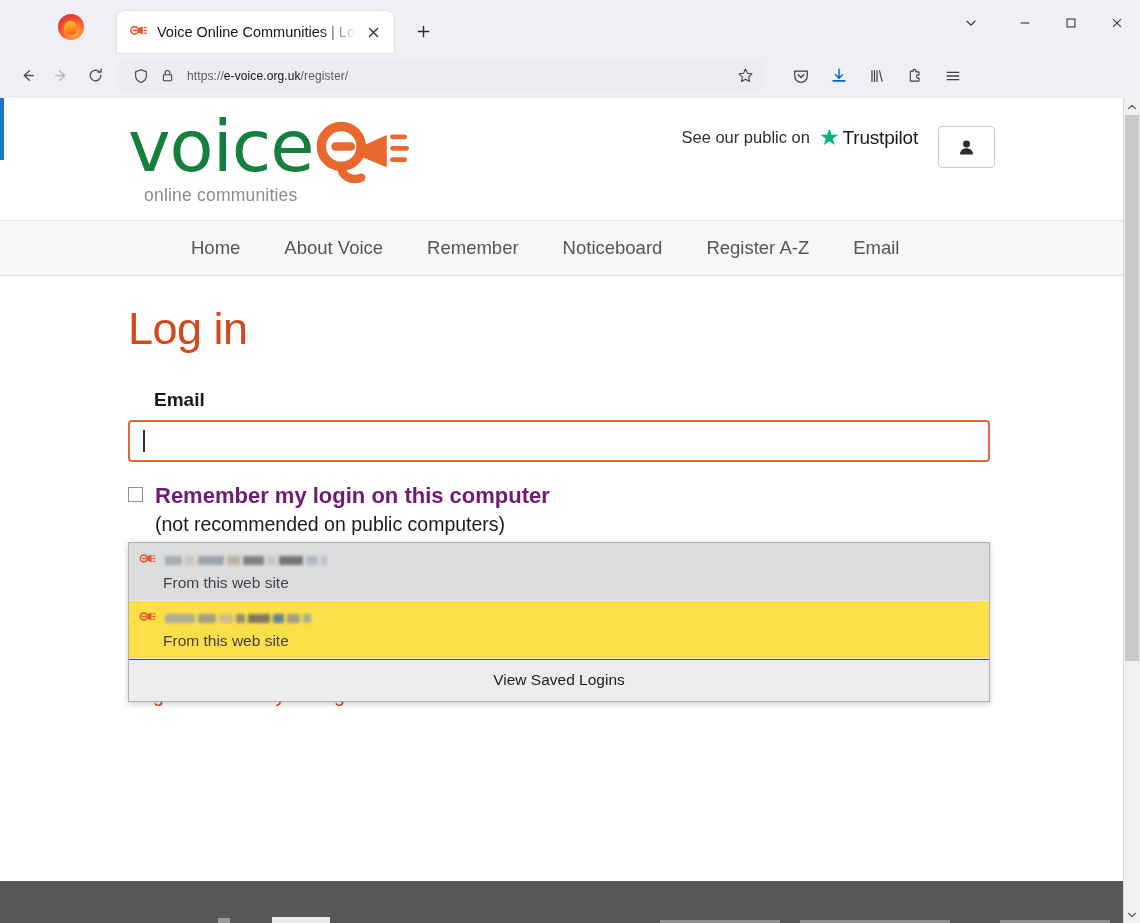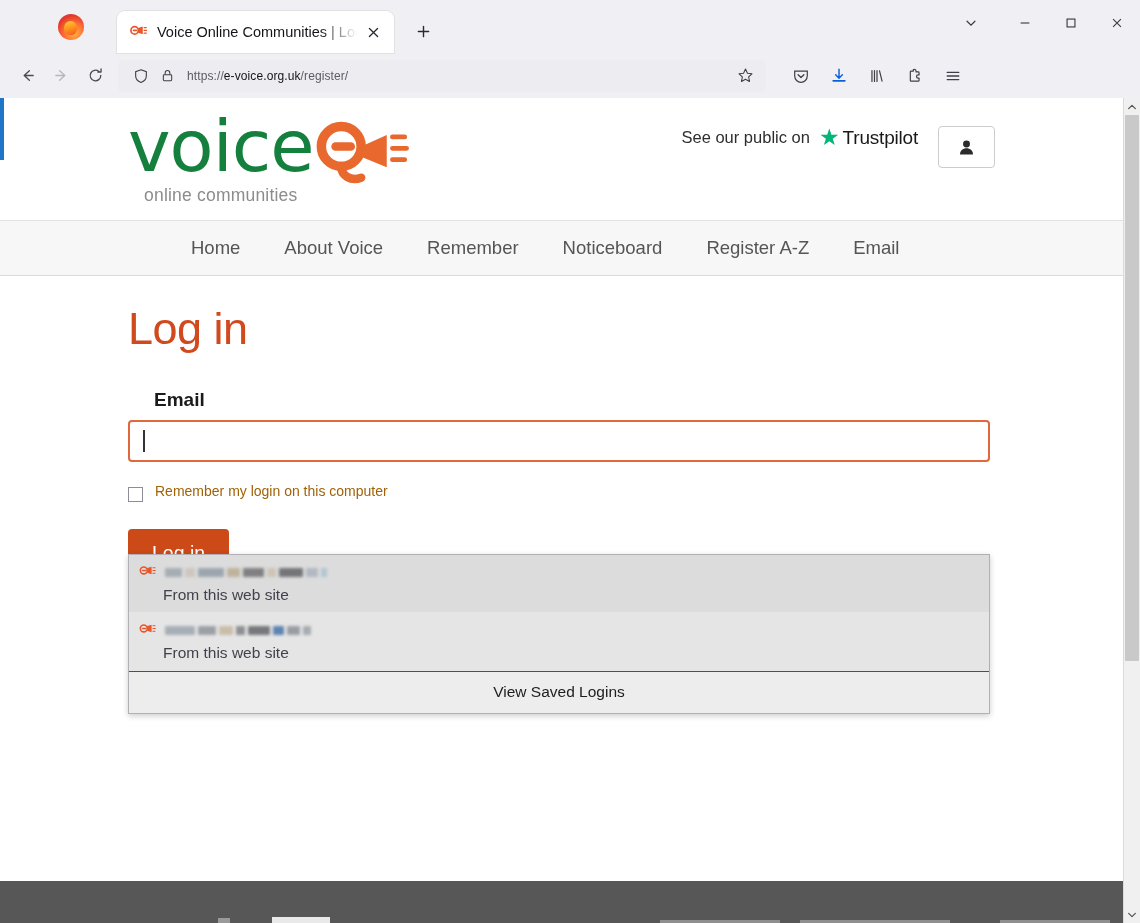--- a/index.html
+++ b/index.html
@@ -88,33 +88,33 @@
   .field-wrap { position: relative; width: 862px; margin-top: 9px; }
   .email-input {
     width: 862px; height: 42px; border: 2px solid #e0683b; border-radius: 4px; background: #fff;
     font-size: 16px; padding: 0 10px; font-family: "Liberation Sans", sans-serif; color: #222; outline: none;
   }
   .caret { position: absolute; left: 15px; top: 10px; width: 1.5px; height: 22px; background: #333; }
 
   .remember-row { display: flex; align-items: flex-start; margin-top: 20px; }
   .cbox { width: 15px; height: 15px; border: 1.5px solid #8d8d96; background: #fff; flex: 0 0 15px; margin-top: 5px; }
   .remember-text { margin-left: 12px; }
-  .remember-text .l1 { font-size: 14px; color: #a16207; line-height: 1.3; }
+  .remember-text .l1 { font-size: 22px; color: #701a75; line-height: 1.3; font-weight: bold; }
   .remember-text .l2 { font-size: 19.5px; color: #1b1b1b; line-height: 1.35; }
   .login-btn {
     margin-top: 27px; background: #cc4a17; color: #fff; border: none; border-radius: 4px;
     font-size: 19.5px; padding: 13px 24px; font-family: "Liberation Sans", sans-serif; display: inline-block;
   }
   .link { display: block; margin-top: 26px; font-size: 19.5px; color: #d0481c; text-decoration: none; }
   .link.second { margin-top: 22px; }
 
   
   .ac-panel {
-    position: absolute; left: 128px; top: 456px; width: 862px;
-    background: #e5e5e5; border: 1px solid #b1b1b5; box-shadow: 0 2px 6px rgba(0,0,0,.2); z-index: 40;
+    position: absolute; left: 128px; top: 444px; width: 862px;
+    background: #fde047; border: 1px solid #b1b1b5; box-shadow: 0 2px 6px rgba(0,0,0,.2); z-index: 40;
   }
   .ac-row { padding: 7px 0 8px 0; border-bottom: 1px solid #e6e6e6; }
   .ac-row.selected { background: #dcdcdc; }
   .ac-line1 { display: flex; align-items: center; padding-left: 10px; height: 20px; }
   .ac-ico { width: 17px; height: 15px; flex: 0 0 17px; position: relative; margin-right: 9px; }
   .blur-text { height: 11px; display: flex; align-items: center; gap: 3px; }
   .blur-seg { height: 9px; border-radius: 1px; filter: blur(1.6px); opacity: .82; }
   .ac-sub { font-size: 15.5px; color: #42414d; padding-left: 34px; margin-top: 4px; }
   .ac-footer {
     background: #ededed; text-align: center; font-size: 15.5px; color: #1d1d1f; padding: 11px 0 12px 0;
@@ -306,20 +306,21 @@
         <div class="lbl">Email</div>
         <div class="field-wrap">
           <input class="email-input" type="text" value="" style="">
           <div class="caret"></div>
         </div>
 
         <div class="remember-row">
           <div class="cbox"></div>
           <div class="remember-text">
             <div class="l1">Remember my login on this computer</div>
+            <div class="l2">(not recommended on public computers)</div>
           </div>
         </div>
 
         <button class="login-btn">Log in</button>
 
         <a class="link" href="#">Forgotten your password? »</a>
         <a class="link second" href="#">Register now for your login to Voice Online Communities »</a>
       </div>
 
       <div class="ac-panel">

